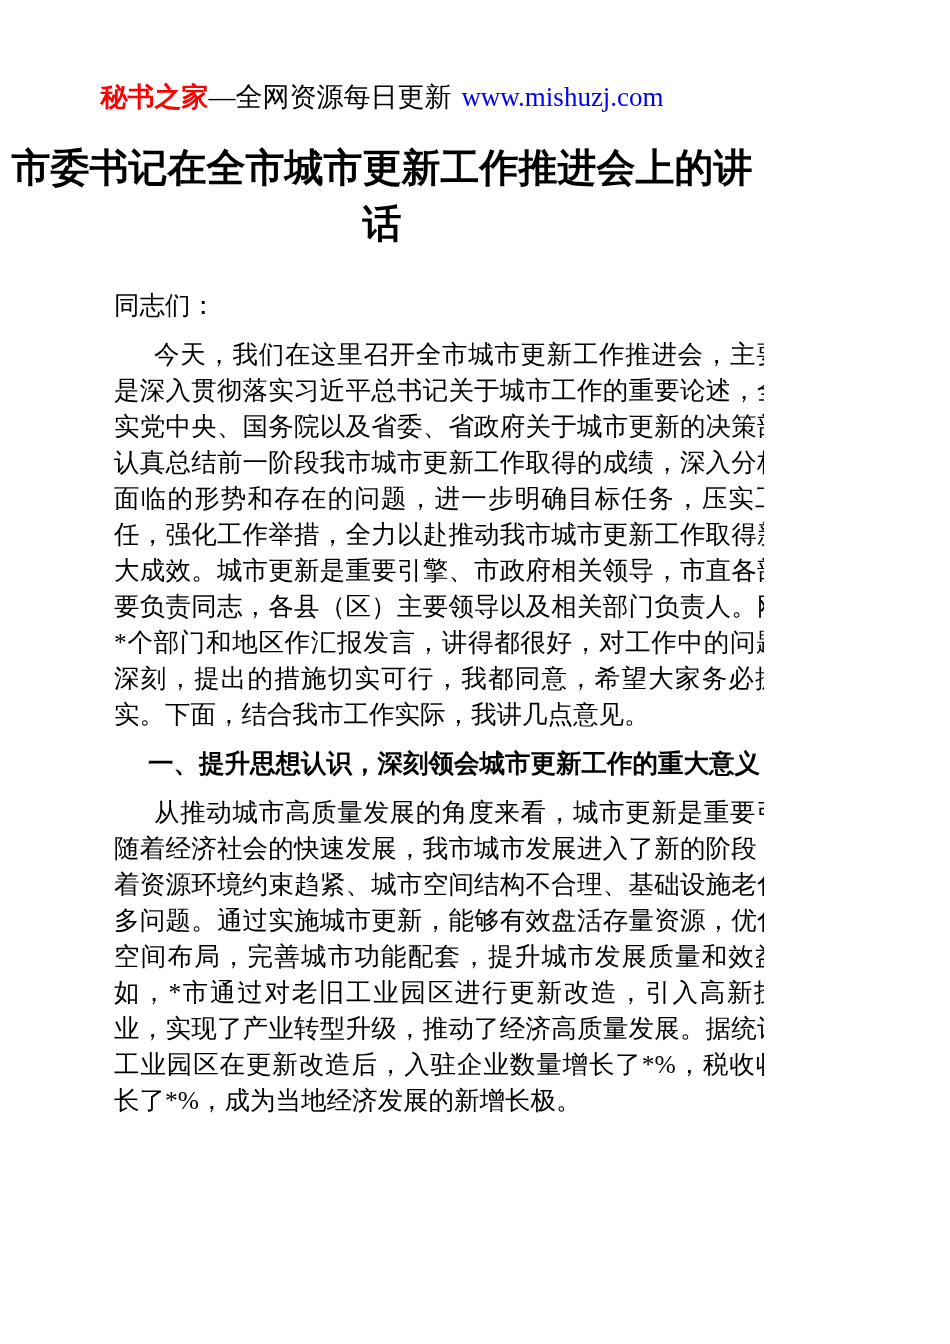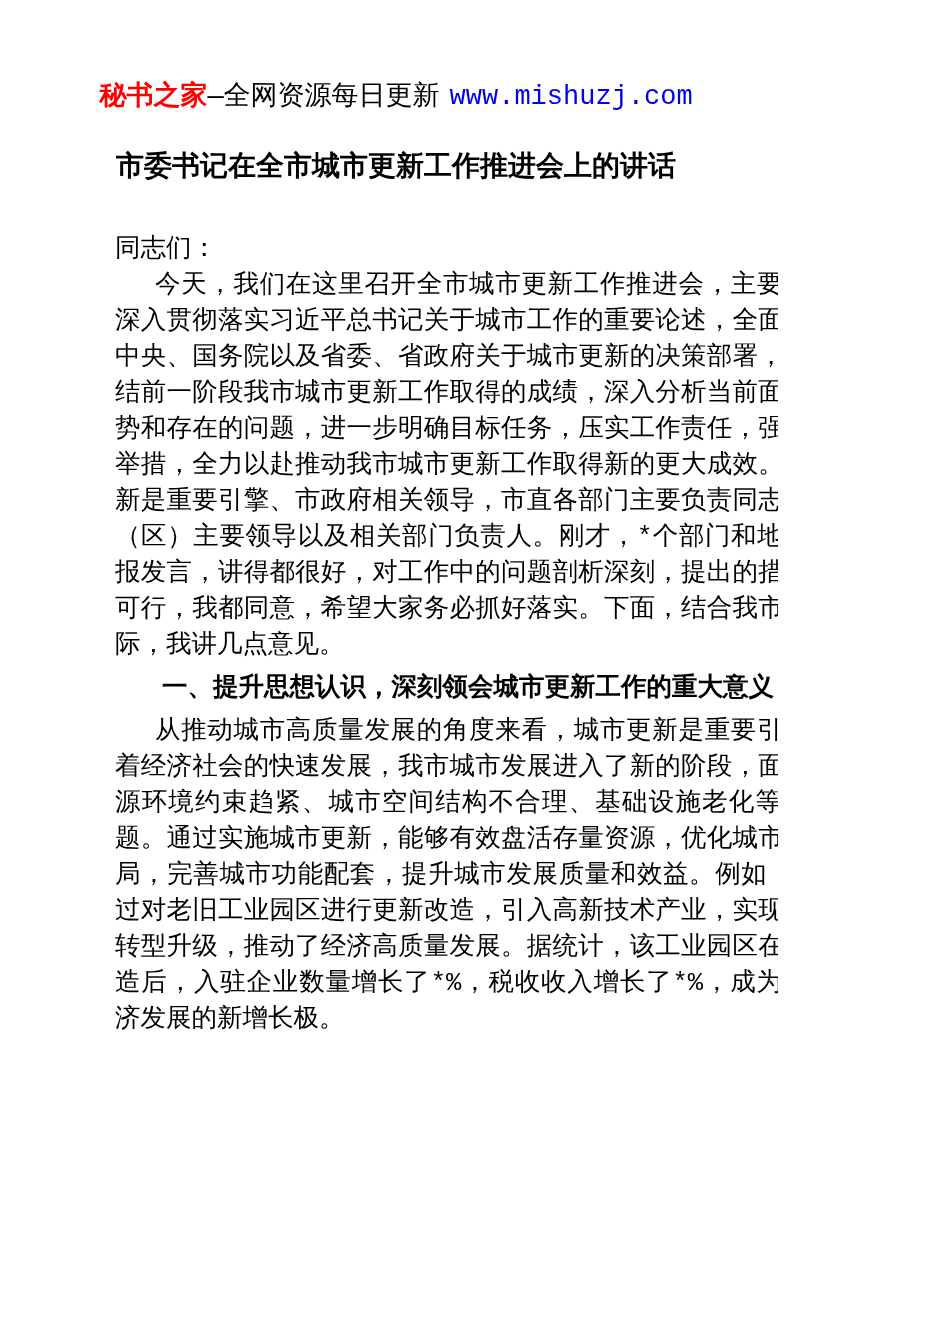--- a/index.html
+++ b/index.html
@@ -7,22 +7,21 @@
     padding: 0;
     background: #ffffff;
   }
   .page {
     position: relative;
     width: 764px;
     height: 1344px;
     background: #ffffff;
     overflow: hidden;
     color: #000000;
-    font-family: Liberation Mono, monospace;
-    padding-left: 14px;
+    font-family: Liberation Serif, serif;
   }
   .doc-header {
     padding-top: 82px;
     text-align: center;
     font-size: 27px;
     line-height: 30px;
     white-space: nowrap;
   }
   .brand {
     color: #ff0000;
@@ -33,34 +32,34 @@
   }
   .url {
     color: #0000ee;
     margin-left: 10px;
     text-decoration: none;
     cursor: pointer;
   }
   .doc-title {
     margin: 28px 0 0 0;
     text-align: center;
-    font-size: 28px;
+    font-size: 39px;
     line-height: 56px;
     font-weight: bold;
     letter-spacing: 0;
   }
   .content {
     width: 746px;
     margin: 36px 0 0 101px;
     font-size: 25.5px;
     line-height: 36px;
     text-align: justify;
   }
   .content p {
-    margin: 0;
+    margin: 13px;
     padding: 0;
   }
   .salutation {
     text-indent: 0;
   }
   .para {
     text-indent: 40px;
   }
   .section-heading {
     margin: 7px;

